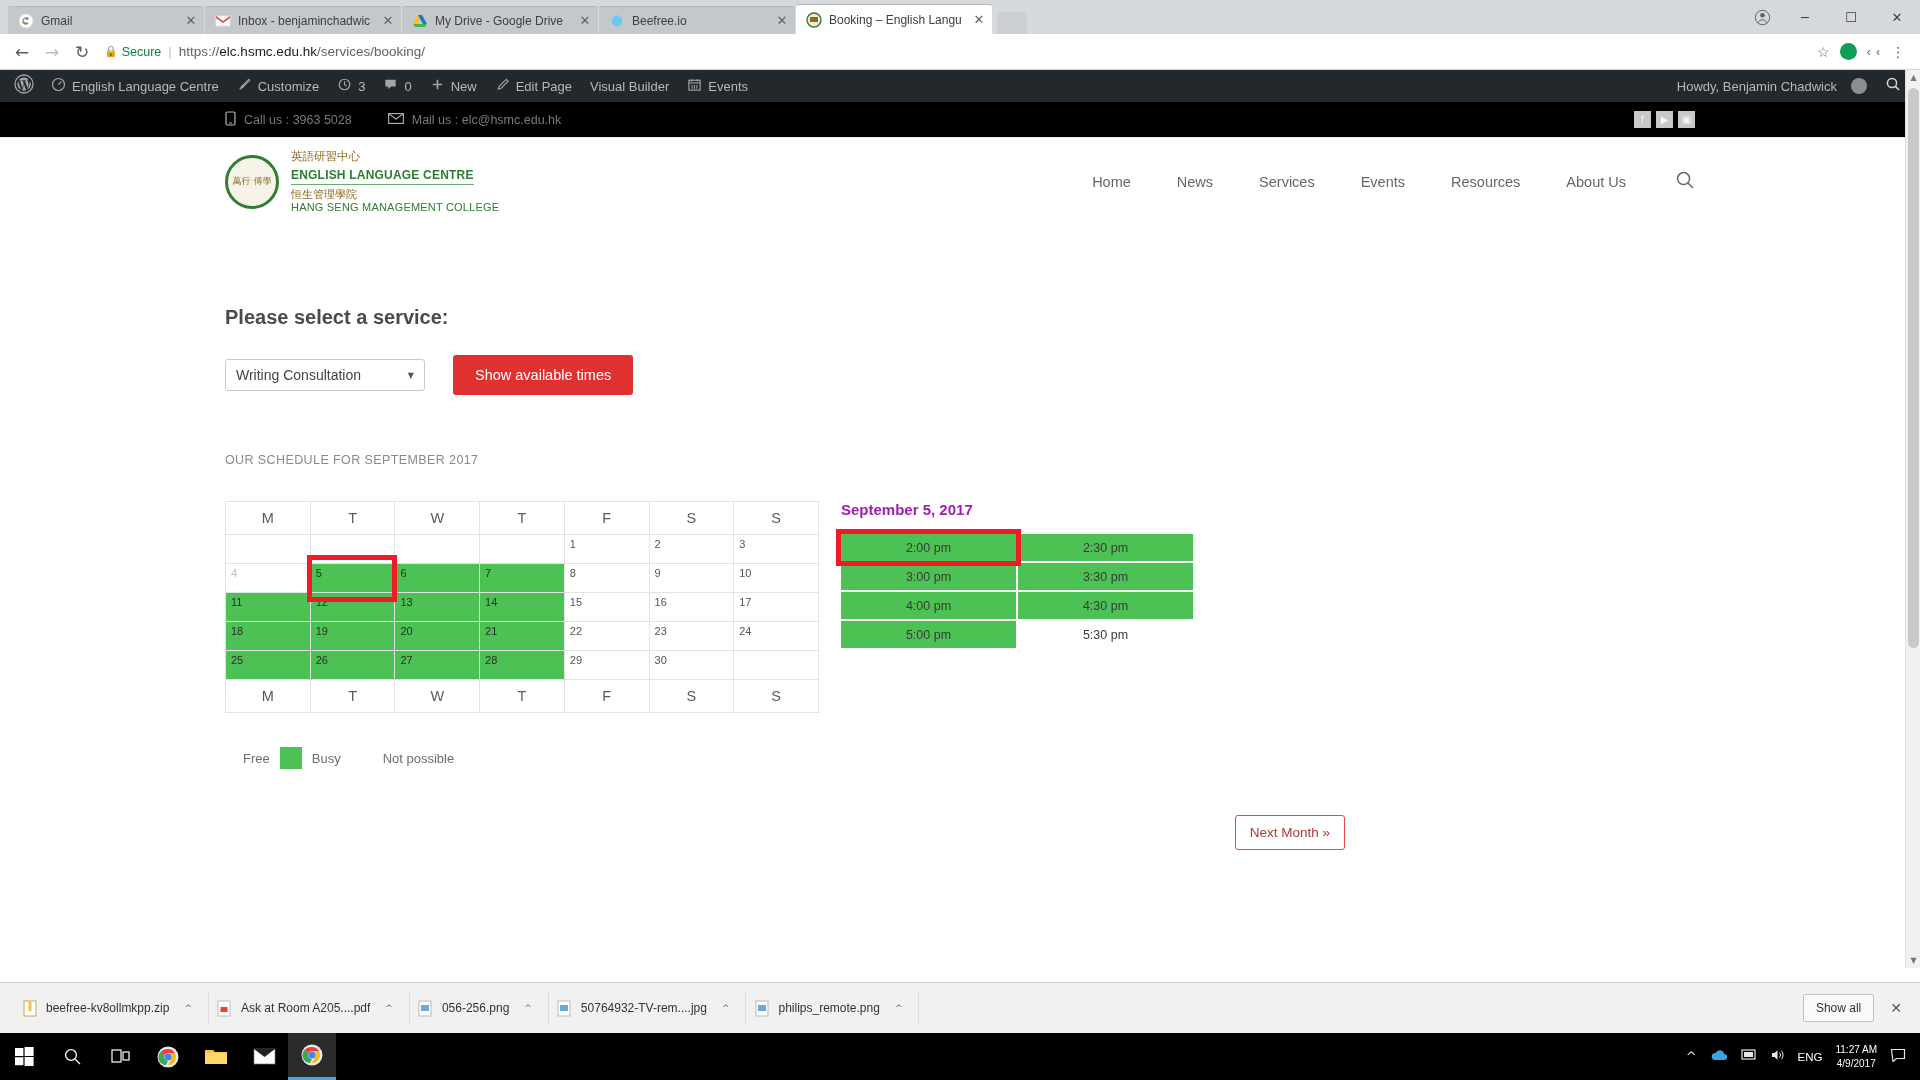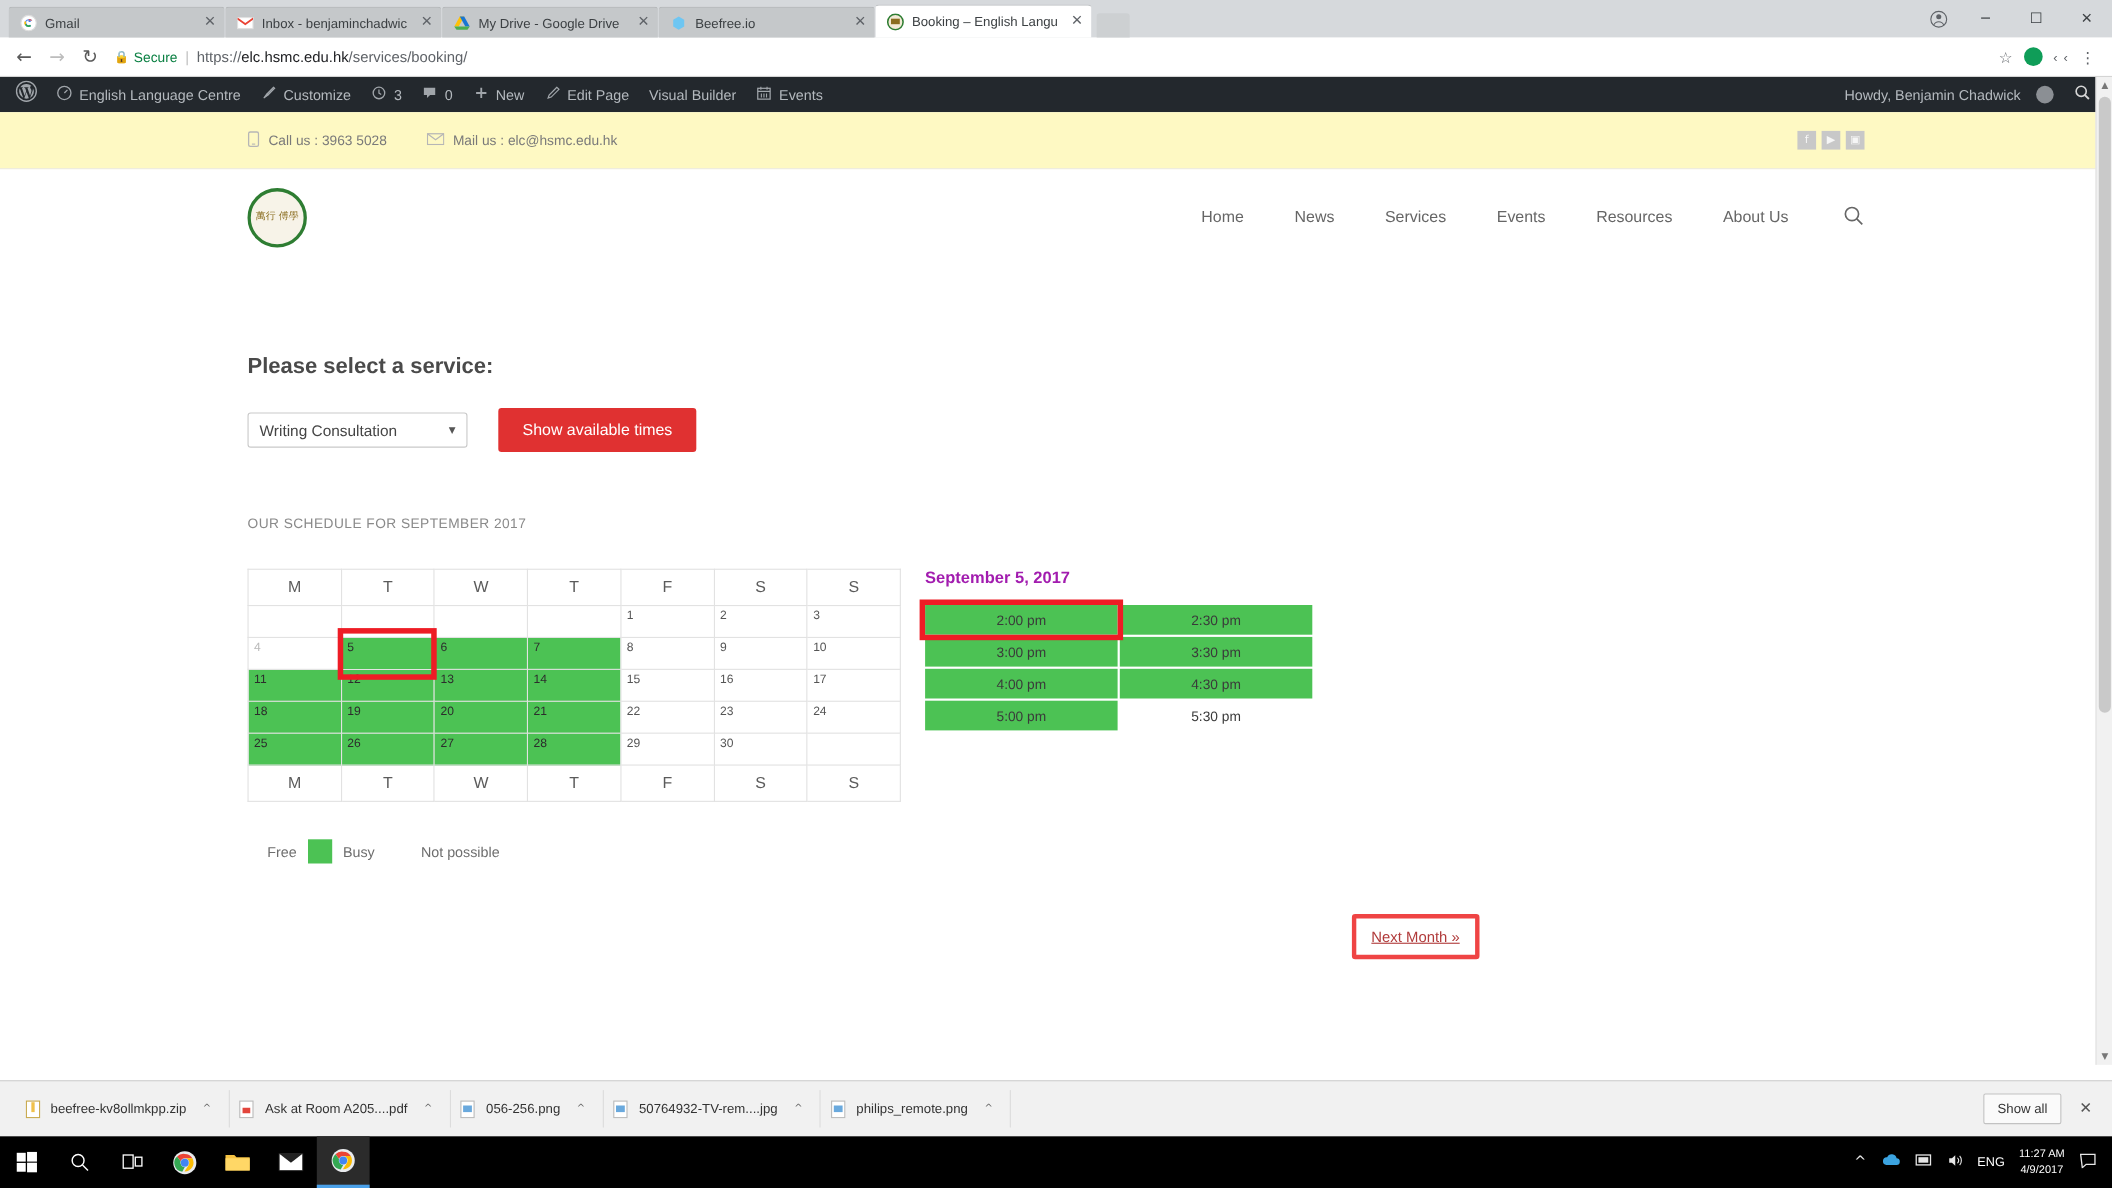--- a/index.html
+++ b/index.html
@@ -87,21 +87,21 @@
   .ab-icon { color:#a0a5aa; font-size:15px; display:inline-block; font-family:"DejaVu Sans",sans-serif;}
   .ab-wp-logo { font-size: 19px; color:#a0a5aa; padding: 0 8px;}
   .ab-right { margin-left:auto; display:flex; align-items:center; gap:0; }
   .ab-avatar {
     width:16px;height:16px;border-radius:50%;background:#8b8f94;
     display:inline-block; margin-left:8px;
   }
 
   
   .site-topbar {
-    height: 52px; background: #fef9c3; border-bottom: 1px solid #e8e8e8;
+    height: 36px; background: #000000; border-bottom: 1px solid #e8e8e8;
     display: flex; padding: 0 55px;
     font-size: 12.5px; color: #7a7a7a;
   }
   .topbar-inner { width: 1470px; margin: 0 auto; display:flex; align-items:center; }
   .tb-item { display:flex; align-items:center; gap:8px; margin-right: 36px; }
   .tb-ico { color:#b0b0b0; font-size: 12px; font-family:"DejaVu Sans",sans-serif;}
   .tb-social { margin-left:auto; display:flex; gap:5px; }
   .soc {
     width: 17px; height: 17px; background: #c8c8c8; color:#f6f6f6;
     font-size: 10px; display:flex; align-items:center; justify-content:center;
@@ -191,22 +191,22 @@
     border: 5px solid #ee1c25; pointer-events:none; z-index:5;
   }
 
   .legend { display:flex; align-items:center; margin-top: 34px; padding-left: 18px; font-size: 13px; color:#6e6e6e;}
   .legend-item { display:flex; align-items:center; }
   .legend-swatch { width: 22px; height: 22px; background:#4cc254; margin: 0 10px; }
   .legend-gap { width: 42px; }
 
   .next-row { display:flex; justify-content:flex-end; padding-right: 350px; margin-top: 46px;}
   .btn-next {
-    border: 4px solid #ef4444; color:#b03a3a; background:#fff;
-    font-size: 13.5px; padding: 9px 14px; border-radius: 3px; text-decoration: underline;
+    border: 1px solid #ef4444; color:#b03a3a; background:#fff;
+    font-size: 13.5px; padding: 9px 14px; border-radius: 3px;
   }
 
   
   .pagescroll {
     position:absolute; right:0; top:70px; width: 15px; bottom: 112px;
     background: #f1f1f1; border-left: 1px solid #e0e0e0;
   }
   .ps-thumb { position:absolute; top: 2px; left:2px; width: 11px; height: 560px; background:#c9c9c9; border-radius:6px;}
   .ps-arrow { position:absolute; left:0; width:15px; height:15px; display:flex; align-items:center;
               justify-content:center; font-size:8px; color:#777; font-family:"DejaVu Sans",sans-serif;}
@@ -449,20 +449,26 @@
         <span class="soc">▣</span>
       </span>
     </div>
   </div>
 
   <div class="site-header">
     <div class="hdr-inner">
       <div class="logo-wrap">
         <div class="logo-seal">
           <span class="seal-inner">萬行 傅學</span>
+        </div>
+        <div class="logo-text">
+          <div class="lt-cn1">英語研習中心</div>
+          <div class="lt-en1">ENGLISH LANGUAGE CENTRE</div>
+          <div class="lt-cn2">恒生管理學院</div>
+          <div class="lt-en2">HANG SENG MANAGEMENT COLLEGE</div>
         </div>
       </div>
       <div class="mainnav">
         <span class="nav-link">Home</span>
         <span class="nav-link">News</span>
         <span class="nav-link">Services</span>
         <span class="nav-link">Events</span>
         <span class="nav-link">Resources</span>
         <span class="nav-link">About Us</span>
         <span class="nav-search">

